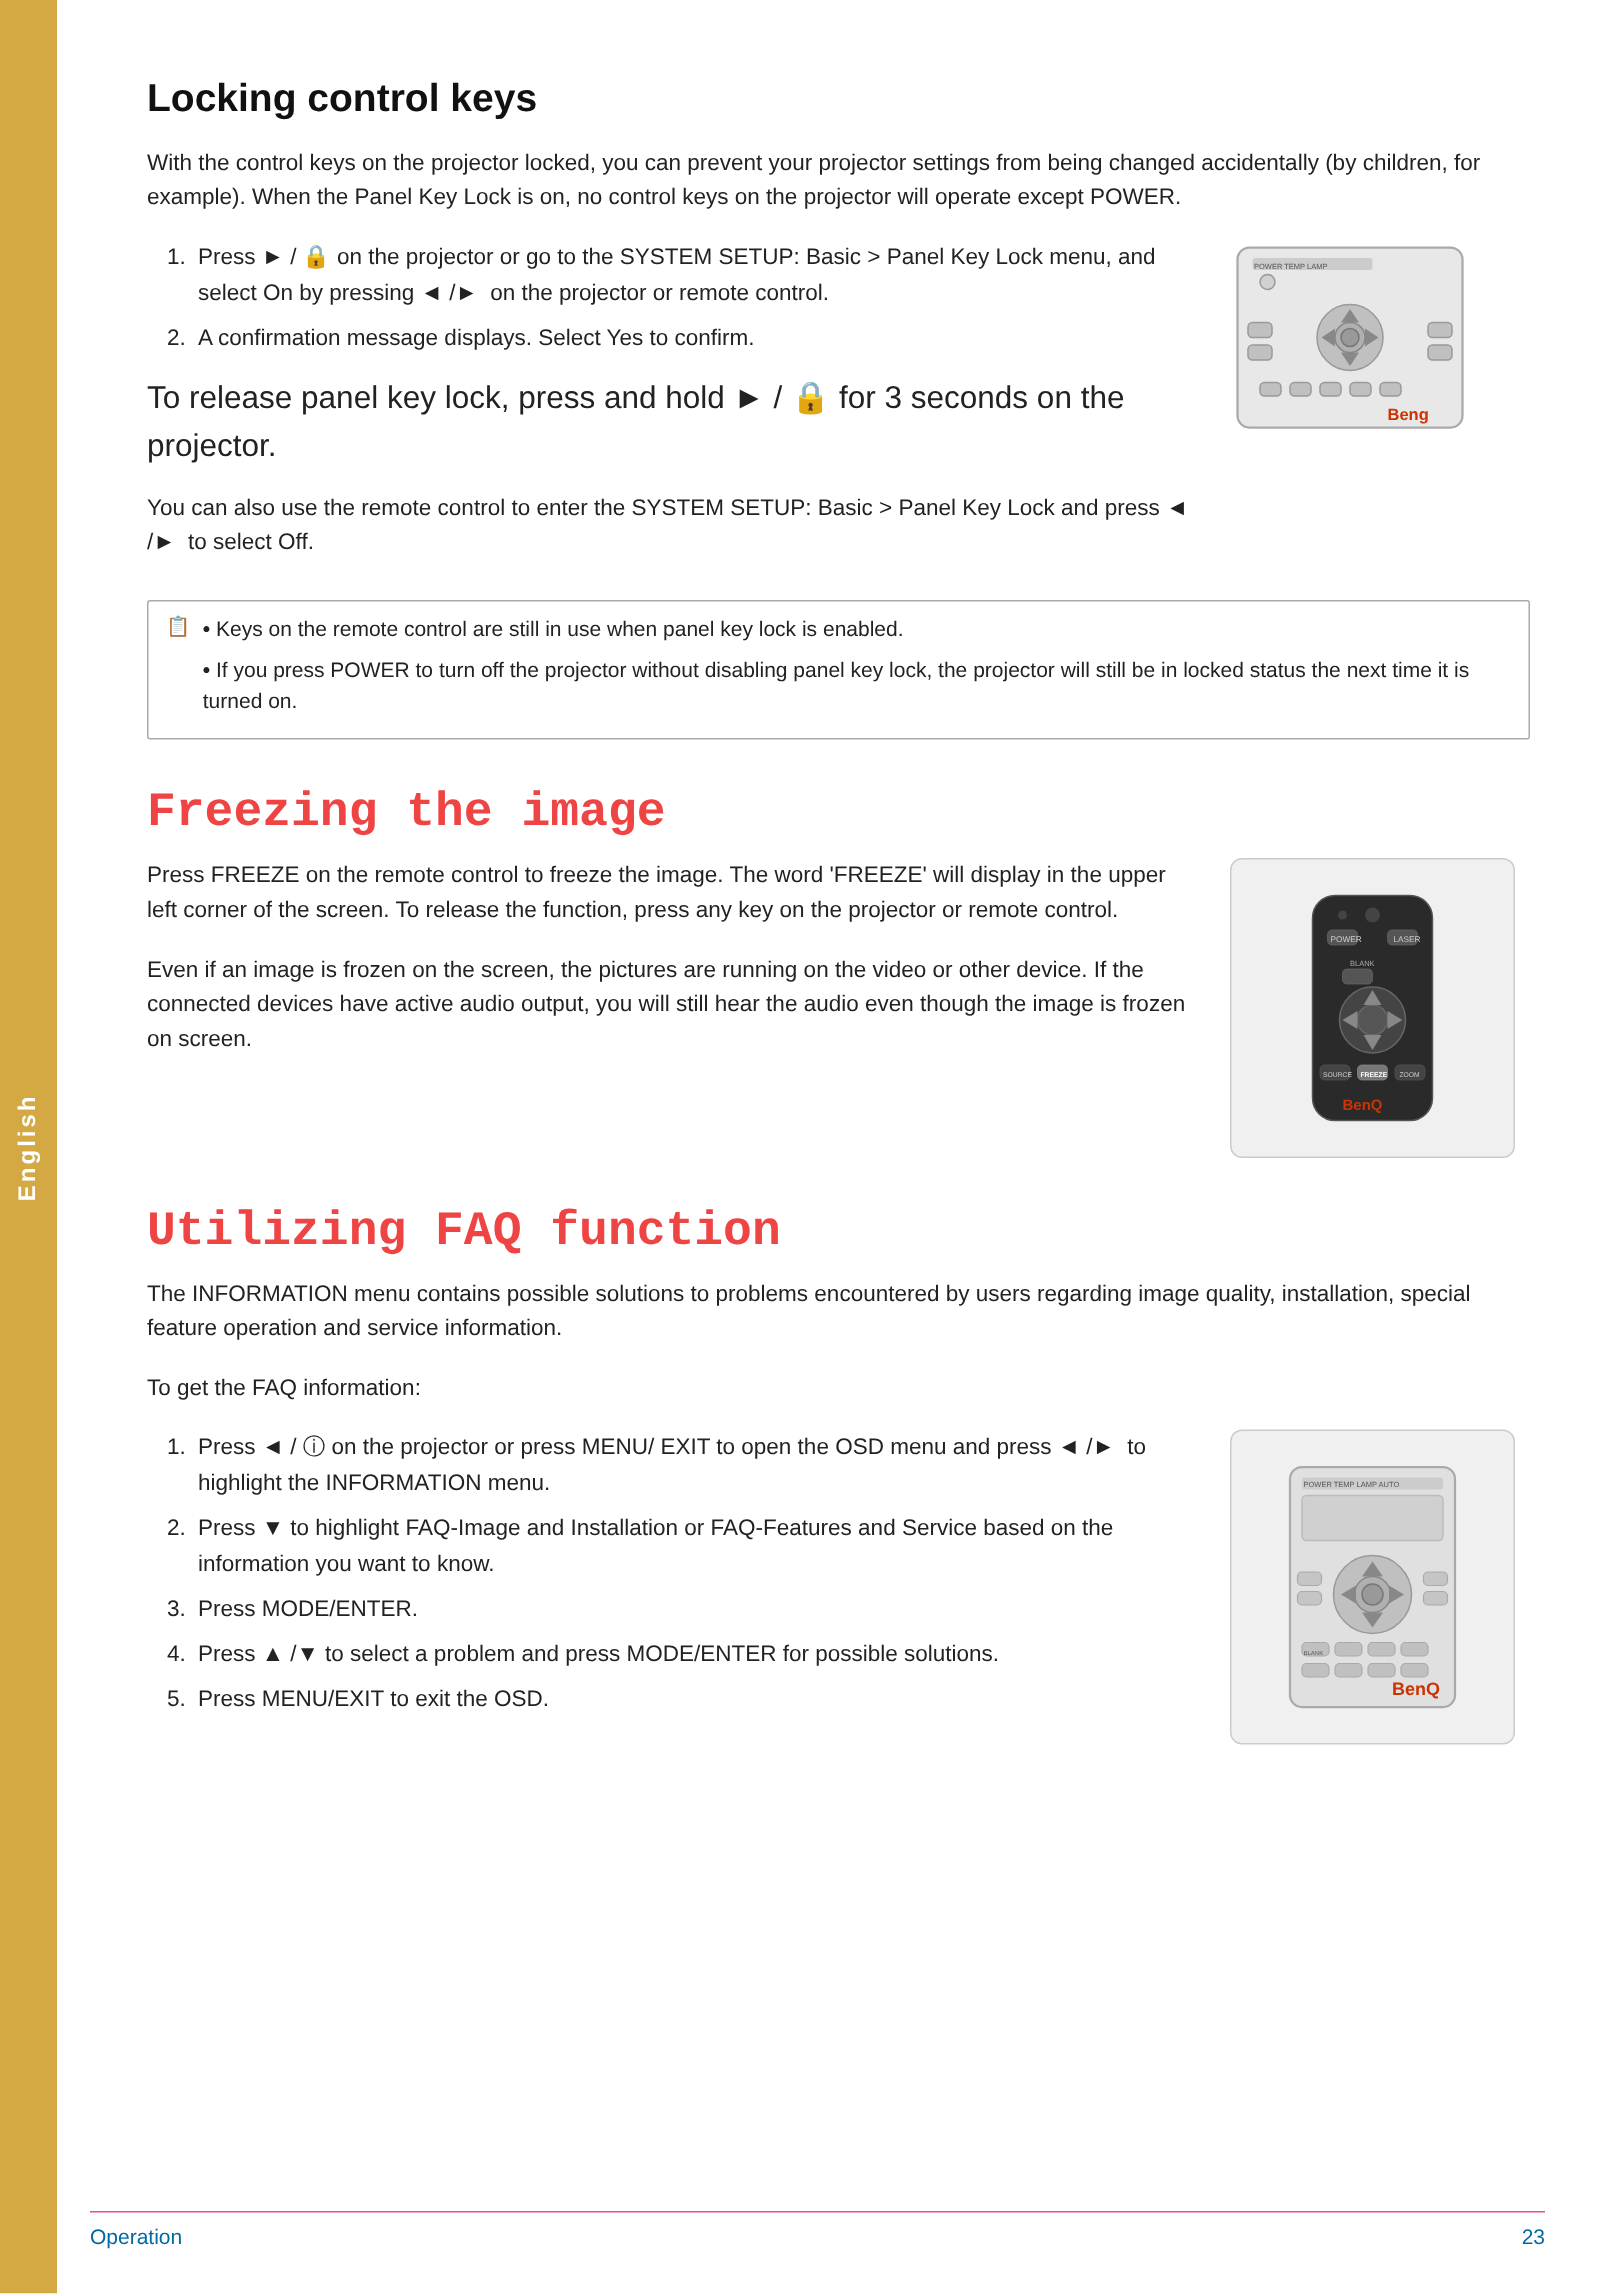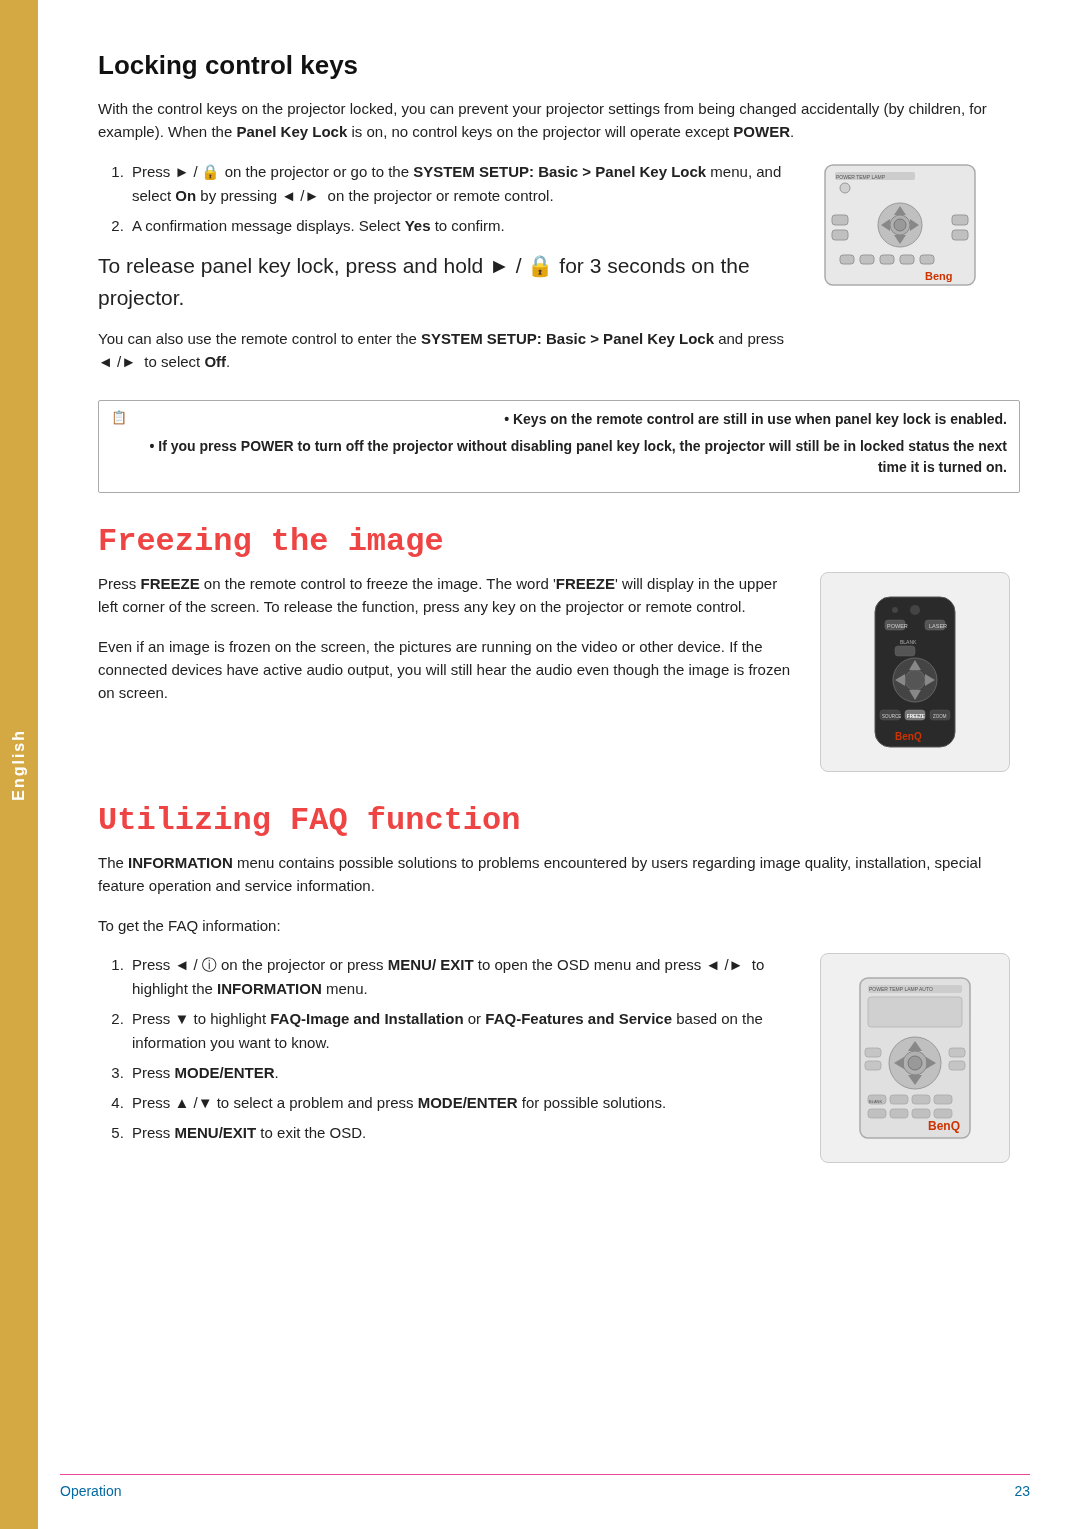--- a/index.html
+++ b/index.html
@@ -127,36 +127,35 @@
     }
 
     .note-content {
       font-size: 14px;
       line-height: 1.55;
     }
 
     .note-content ul {
       list-style: none;
       padding: 0;
-      text-align: right;
     }
 
     .note-content ul li {
       margin-bottom: 5px;
       font-size: 14px;
       line-height: 1.55;
     }
 
     .note-content ul li::before {
       content: "• ";
       font-weight: bold;
     }
 
     b, strong {
-      font-weight: bold;
+      font-weight: normal;
     }
 
     
     .remote-freezing {
       width: 190px;
       height: 200px;
       background: #f0f0f0;
       border: 1px solid #ccc;
       border-radius: 8px;
       position: relative;

